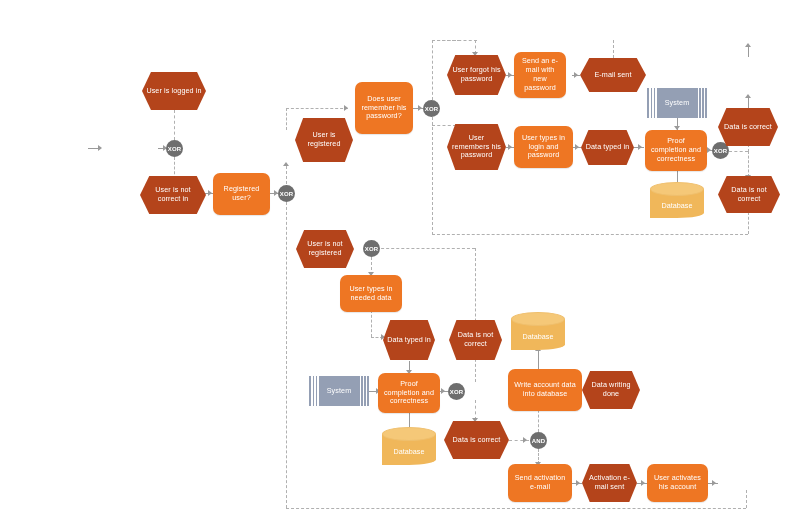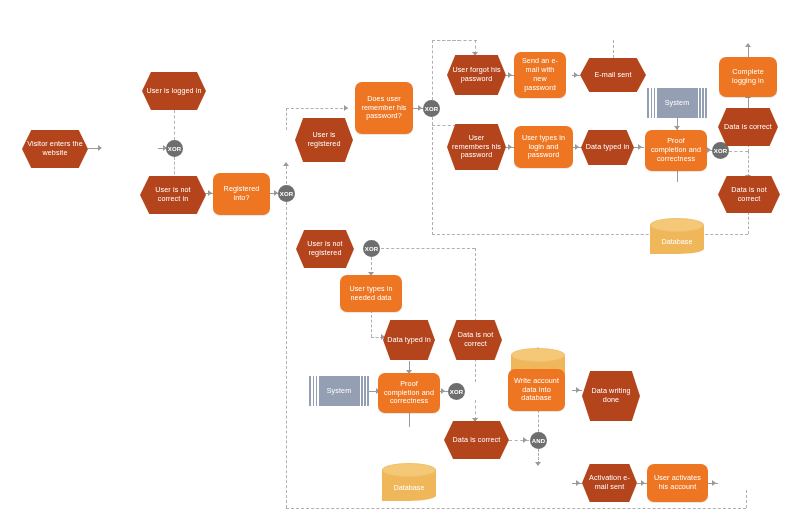--- a/index.html
+++ b/index.html
@@ -20,21 +20,21 @@
   .event{background:#B4441B;
          clip-path:polygon(14% 0,86% 0,100% 50%,86% 100%,14% 100%,0 50%);}
 
   
   .system{background:#949FB4;color:#fff;}
   .system .stripe{position:absolute;top:0;bottom:0;width:1.5px;background:#ffffff;}
   .system .sl1{left:2px}.system .sl2{left:5px}.system .sl3{left:8px}
   .system .sr1{right:2px}.system .sr2{right:5px}.system .sr3{right:8px}
 
   
-  .db{position:absolute;margin-top:36px;}
+  .db{position:absolute;}
   .db .body{position:absolute;left:0;right:0;top:7px;bottom:0;background:#F0B75A;
             border-radius:0 0 50%/0 0 18% 18%;}
   .db .top{position:absolute;left:0;right:0;top:0;height:14px;background:#F5C878;
            border-radius:50%;border:1px solid #EFBF6D;box-sizing:border-box;}
   .db .lbl{position:absolute;left:0;right:0;top:52%;text-align:center;color:#fff;
            font-size:7.2px;}
 
   
   .conn{position:absolute;width:17px;height:17px;border-radius:50%;background:#6E6E6E;
         color:#fff;font-size:6px;font-weight:bold;display:flex;align-items:center;
@@ -187,39 +187,36 @@
 
   <div class="edge h" style="left:572px;top:483px;width:10px"></div>
   <div class="arrow ar-r" style="left:576px;top:480px"></div>
 
   <div class="edge h" style="left:637px;top:483px;width:10px"></div>
   <div class="arrow ar-r" style="left:641px;top:480px"></div>
 
   <div class="edge h" style="left:708px;top:483px;width:10px"></div>
   <div class="arrow ar-r" style="left:712px;top:480px"></div>
 
-  <div class="node event" style="left:22px;top:130px;width:66px;height:38px">
-    <span>Visitor enters the website</span>
-    </div>
 
 
   <div class="conn" style="left:166px;top:140px">
     <span>XOR</span>
     </div>
 
   <div class="node event" style="left:142px;top:72px;width:64px;height:38px">
     <span>User is logged in</span>
     </div>
 
   <div class="node event" style="left:140px;top:176px;width:66px;height:38px">
     <span>User is not correct in</span>
     </div>
 
   <div class="node func" style="left:213px;top:173px;width:57px;height:42px">
-    <span>Registered into?</span>
+    <span>Registered user?</span>
     </div>
 
   <div class="conn" style="left:278px;top:185px">
     <span>XOR</span>
     </div>
 
   <div class="node event" style="left:295px;top:118px;width:58px;height:44px">
     <span>User is registered</span>
     </div>
 
@@ -276,23 +273,20 @@
     </div>
 
   <div class="conn" style="left:712px;top:142px">
     <span>XOR</span>
     </div>
 
   <div class="node event" style="left:718px;top:108px;width:60px;height:38px">
     <span>Data is correct</span>
     </div>
 
-  <div class="node func" style="left:719px;top:57px;width:58px;height:40px">
-    <span>Complete logging in</span>
-    </div>
 
 
   <div class="node event" style="left:718px;top:176px;width:62px;height:37px">
     <span>Data is not correct</span>
     </div>
 
   <div class="node event" style="left:296px;top:230px;width:58px;height:38px">
     <span>User is not registered</span>
     </div>
 
@@ -343,28 +337,31 @@
     </div>
 
   <div class="node event" style="left:444px;top:421px;width:65px;height:38px">
     <span>Data is correct</span>
     </div>
 
   <div class="conn" style="left:530px;top:432px">
     <span>AND</span>
     </div>
 
-  <div class="node func" style="left:508px;top:369px;width:57px;height:42px">
+  <div class="node func" style="left:508px;top:369px;width:74px;height:42px">
     <span>Write account data into database</span>
     </div>
 
-  <div class="node event" style="left:582px;top:371px;width:58px;height:50px">
+  <div class="node event" style="left:582px;top:371px;width:58px;height:38px">
     <span>Data writing done</span>
     </div>
 
+  <div class="node func" style="left:508px;top:464px;width:64px;height:38px">
+    <span>Send activation e-mail</span>
+    </div>
 
   <div class="node func" style="left:647px;top:464px;width:61px;height:38px">
     <span>User activates his account</span>
     </div>
 
   <div class="node event" style="left:582px;top:464px;width:55px;height:38px">
     <span>Activation e-mail sent</span>
     </div>
 
 

